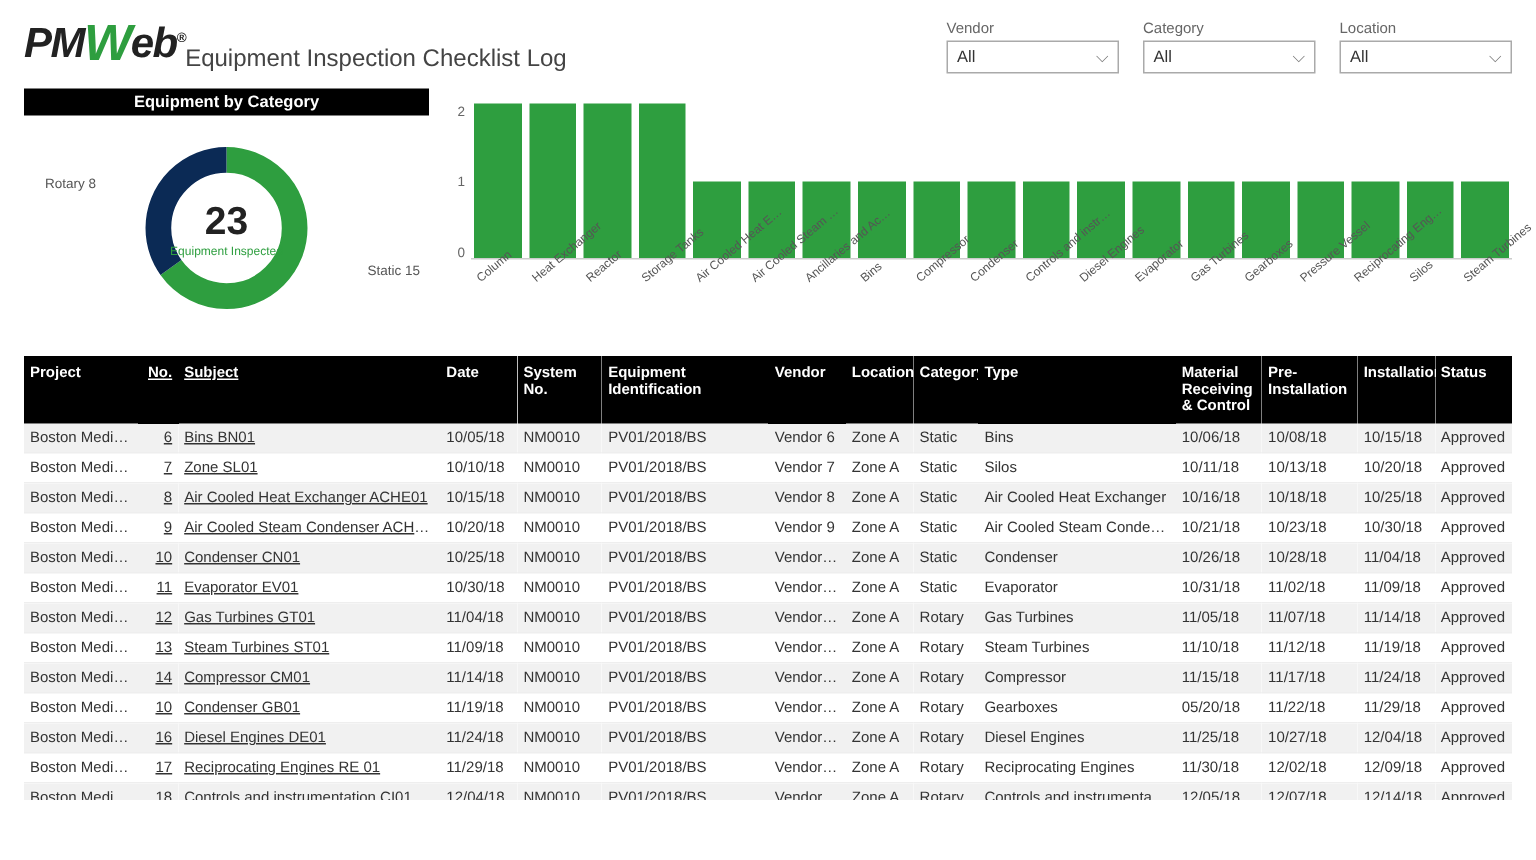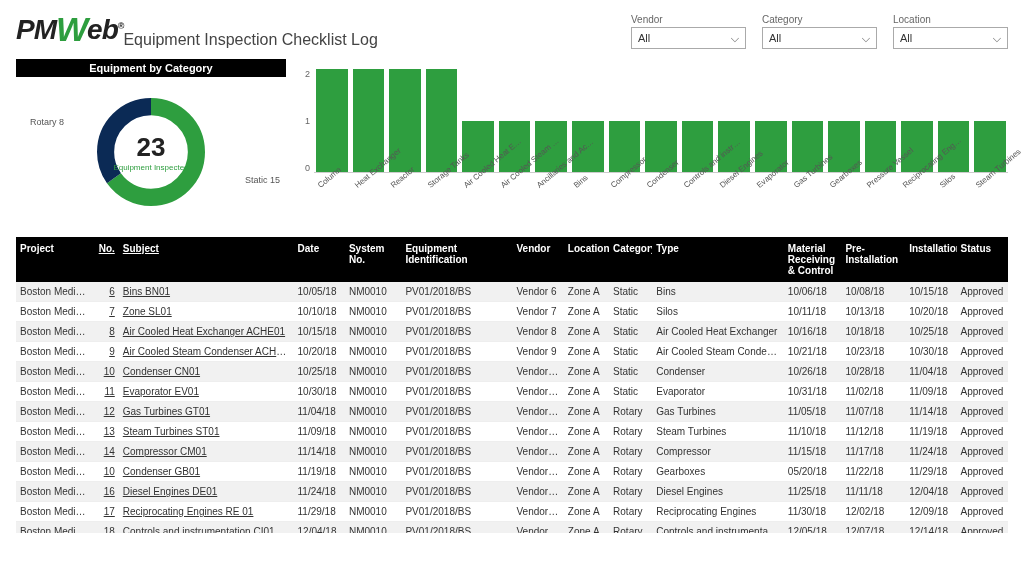--- a/index.html
+++ b/index.html
@@ -349,21 +349,21 @@
           <td class="col-no">16</td>
           <td class="col-subject">Diesel Engines DE01</td>
           <td class="col-date">11/24/18</td>
           <td class="col-sys">NM0010</td>
           <td class="col-equip">PV01/2018/BS</td>
           <td class="col-vendor">Vendor 16</td>
           <td class="col-loc">Zone A</td>
           <td class="col-cat">Rotary</td>
           <td class="col-type">Diesel Engines</td>
           <td class="col-mrc">11/25/18</td>
-          <td class="col-pre">11/11/18</td>
+          <td class="col-pre">10/27/18</td>
           <td class="col-inst">12/04/18</td>
           <td class="col-status">Approved</td>
         </tr>
         <tr>
           <td class="col-project">Boston Medical</td>
           <td class="col-no">17</td>
           <td class="col-subject">Reciprocating Engines RE 01</td>
           <td class="col-date">11/29/18</td>
           <td class="col-sys">NM0010</td>
           <td class="col-equip">PV01/2018/BS</td>

